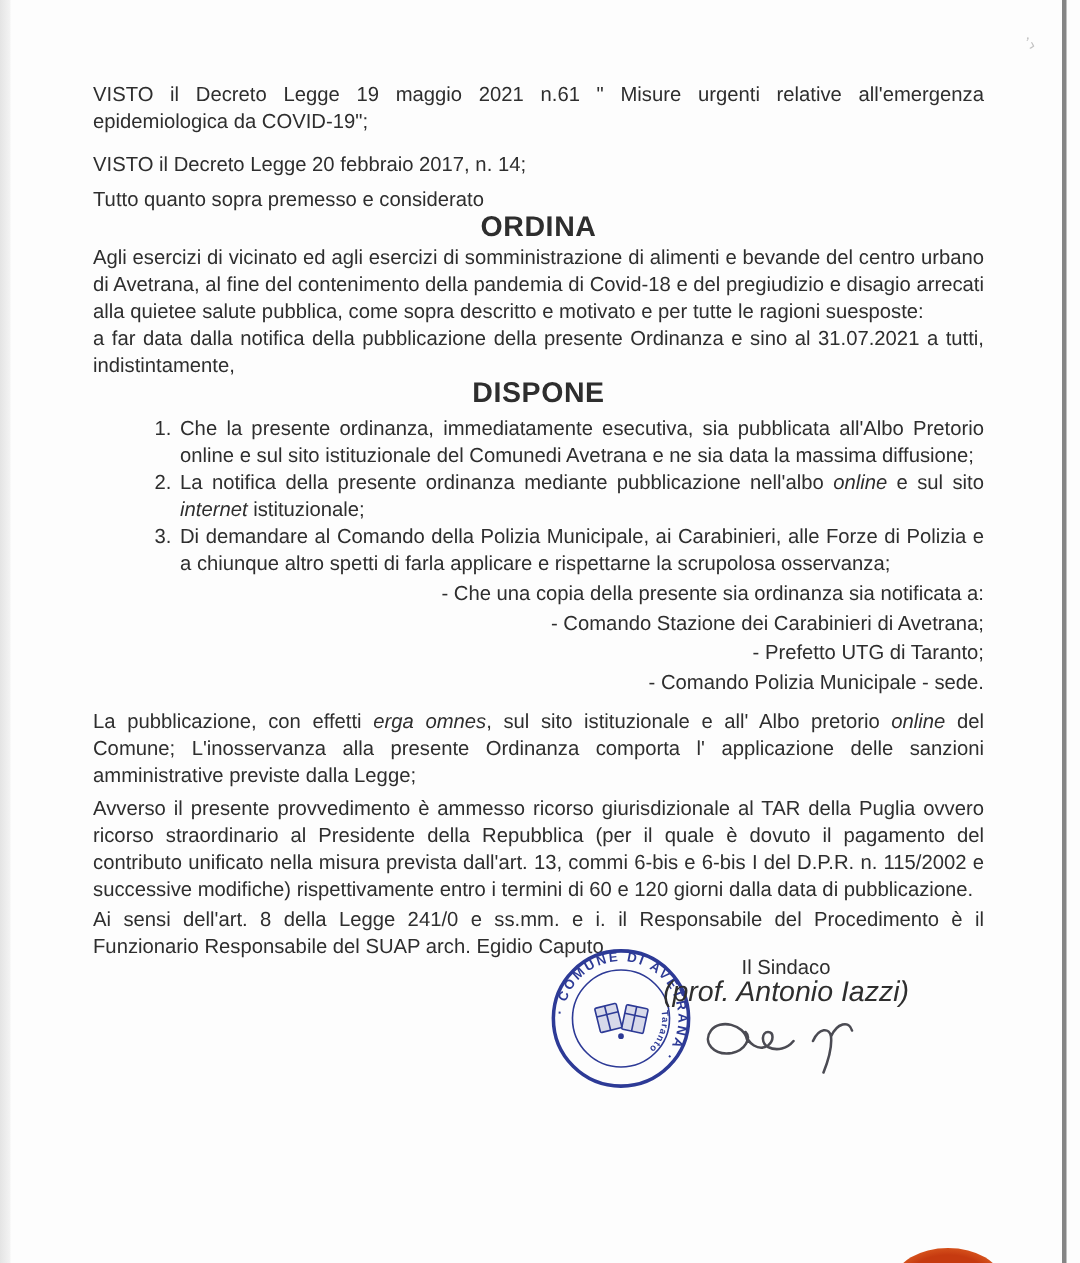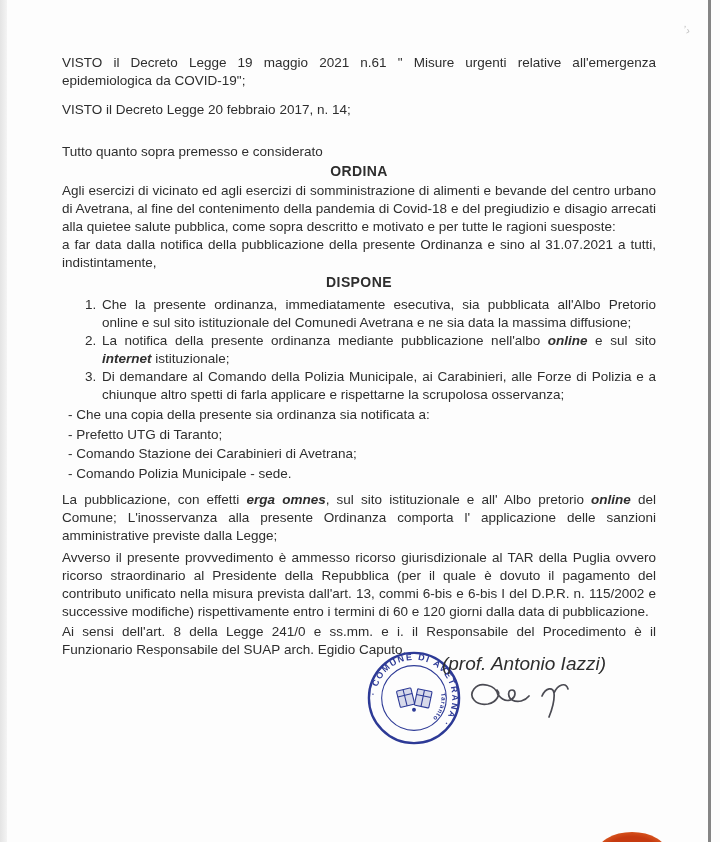--- a/index.html
+++ b/index.html
@@ -24,42 +24,42 @@
     position: absolute; left: 683px; top: 24px;
     color: #c2c2c2; font-size: 11px; transform: rotate(14deg);
     letter-spacing: 1px;
   }
   .content {
     position: absolute; left: 62px; top: 54px; width: 594px;
     font-size: 13.5px; line-height: 18px;
   }
   .para { text-align: justify; }
   .mb-lg { margin-bottom: 11px; }
-  .mb-md { margin-bottom: 24px; }
+  .mb-md { margin-bottom: 5px; }
   .mb-sm { margin-bottom: 4px; }
   .heading {
-    text-align: center; font-weight: 700; font-size: 14px;
+    text-align: center; font-weight: 700; font-size: 19px;
     letter-spacing: 0.4px; margin: 1px 0 2px 0;
   }
   ul.bullets {
     list-style: none; margin: 6px 0 8px 0; padding-left: 38px;
     font-weight: 700;
   }
   ul.bullets li { position: relative; text-align: justify; }
   ul.bullets li::before {
     content: "\2022"; position: absolute; left: -22px; top: 0;
     font-weight: 400; font-size: 12px;
   }
   ol.numbered {
     margin: 5px 0 0 0; padding-left: 38px;
   }
-  ol.numbered li { text-align: justify; padding-left: 2px; }
-  .dash-list { margin: 1px 0 8px 6px; line-height: 19.5px; }
+  ol.numbered li { text-align: justify; padding-left: 2px; margin-left: 18px; }
+  .dash-list { margin: 1px 0 8px 6px; line-height: 19.5px; text-align: right; }
   .validity { text-align: justify; }
-  .it { font-style: italic; font-weight: bold; }
+  .it { font-style: italic; }
   .sig-area {
     position: relative; height: 86px; margin-top: 2px;
   }
   .stamp {
     position: absolute; left: 303px; top: -12px; width: 98px; height: 98px;
   }
   .sig-block {
     position: absolute; left: 372px; top: -6px; width: 180px;
     text-align: center;
   }
@@ -97,22 +97,22 @@
   <h2 class="heading">DISPONE</h2>
 
   <ol class="numbered">
     <li><span>Che la presente ordinanza, immediatamente esecutiva, sia pubblicata all'Albo Pretorio online e sul sito istituzionale del Comunedi Avetrana e ne sia data la massima diffusione;</span></li>
     <li><span>La notifica della presente ordinanza mediante pubblicazione nell'albo </span><span class="it">online</span><span> e sul sito </span><span class="it">internet</span><span> istituzionale;</span></li>
     <li><span>Di demandare al Comando della Polizia Municipale, ai Carabinieri, alle Forze di Polizia e a chiunque altro spetti di farla applicare e rispettarne la scrupolosa osservanza;</span></li>
   </ol>
 
   <div class="dash-list">
     <div>- Che una copia della presente sia ordinanza sia notificata a:</div>
+    <div>- Comando Stazione dei Carabinieri di Avetrana;</div>
     <div>- Prefetto UTG di Taranto;</div>
-    <div>- Comando Stazione dei Carabinieri di Avetrana;</div>
     <div>- Comando Polizia Municipale - sede.</div>
   </div>
 
   <p class="para mb-sm"><span>La pubblicazione, con effetti </span><span class="it">erga omnes</span><span>, sul sito istituzionale e all' Albo pretorio </span><span class="it">online</span><span> del Comune; L'inosservanza alla presente Ordinanza comporta l' applicazione delle sanzioni amministrative previste dalla Legge;</span></p>
 
 
   <p class="para" style="margin-top:4px;">Avverso il presente provvedimento è ammesso ricorso giurisdizionale al TAR della Puglia ovvero ricorso straordinario al Presidente della Repubblica (per il quale è dovuto il pagamento del contributo unificato nella misura prevista dall'art. 13, commi 6-bis e 6-bis I del D.P.R. n. 115/2002 e successive modifiche) rispettivamente entro i termini di 60 e 120 giorni dalla data di pubblicazione.</p>
 
   <p class="para" style="margin-top:2px;">Ai sensi dell'art. 8 della Legge 241/0 e ss.mm. e i. il Responsabile del Procedimento è il Funzionario Responsabile del SUAP arch. Egidio Caputo.</p>
 
@@ -140,20 +140,21 @@
         <g transform="rotate(12 60 50)">
           <rect x="52" y="42" width="15" height="17" rx="1"></rect>
           <line x1="52" y1="48" x2="67" y2="48"></line>
           <line x1="59" y1="42" x2="59" y2="59"></line>
         </g>
         <circle cx="50" cy="62" r="1.4" fill="#2d3a96"></circle>
       </g>
     </svg>
 
     <div class="sig-block">
+      <div class="sig-role">Il Sindaco</div>
       <div class="sig-name">(prof. Antonio Iazzi)</div>
       <svg class="sig-scribble" width="120" height="46" viewBox="0 0 120 46">
         <path d="M34,22 C32,12 16,8 10,16 C4,24 12,33 24,31 C33,29 37,21 33,17 M33,17 C34,25 42,30 48,26 C52,23 52,17 48,17 C44,17 43,24 48,27 C54,30 61,28 65,23 M78,23 C82,14 89,14 90,20 C91,29 87,39 85,44 M90,20 C94,11 102,9 104,16" stroke="#4b4b53" fill="none" stroke-width="1.7" stroke-linecap="round" stroke-linejoin="round"></path>
       </svg>
     </div>
 
   </div>
 
 </div>
 

